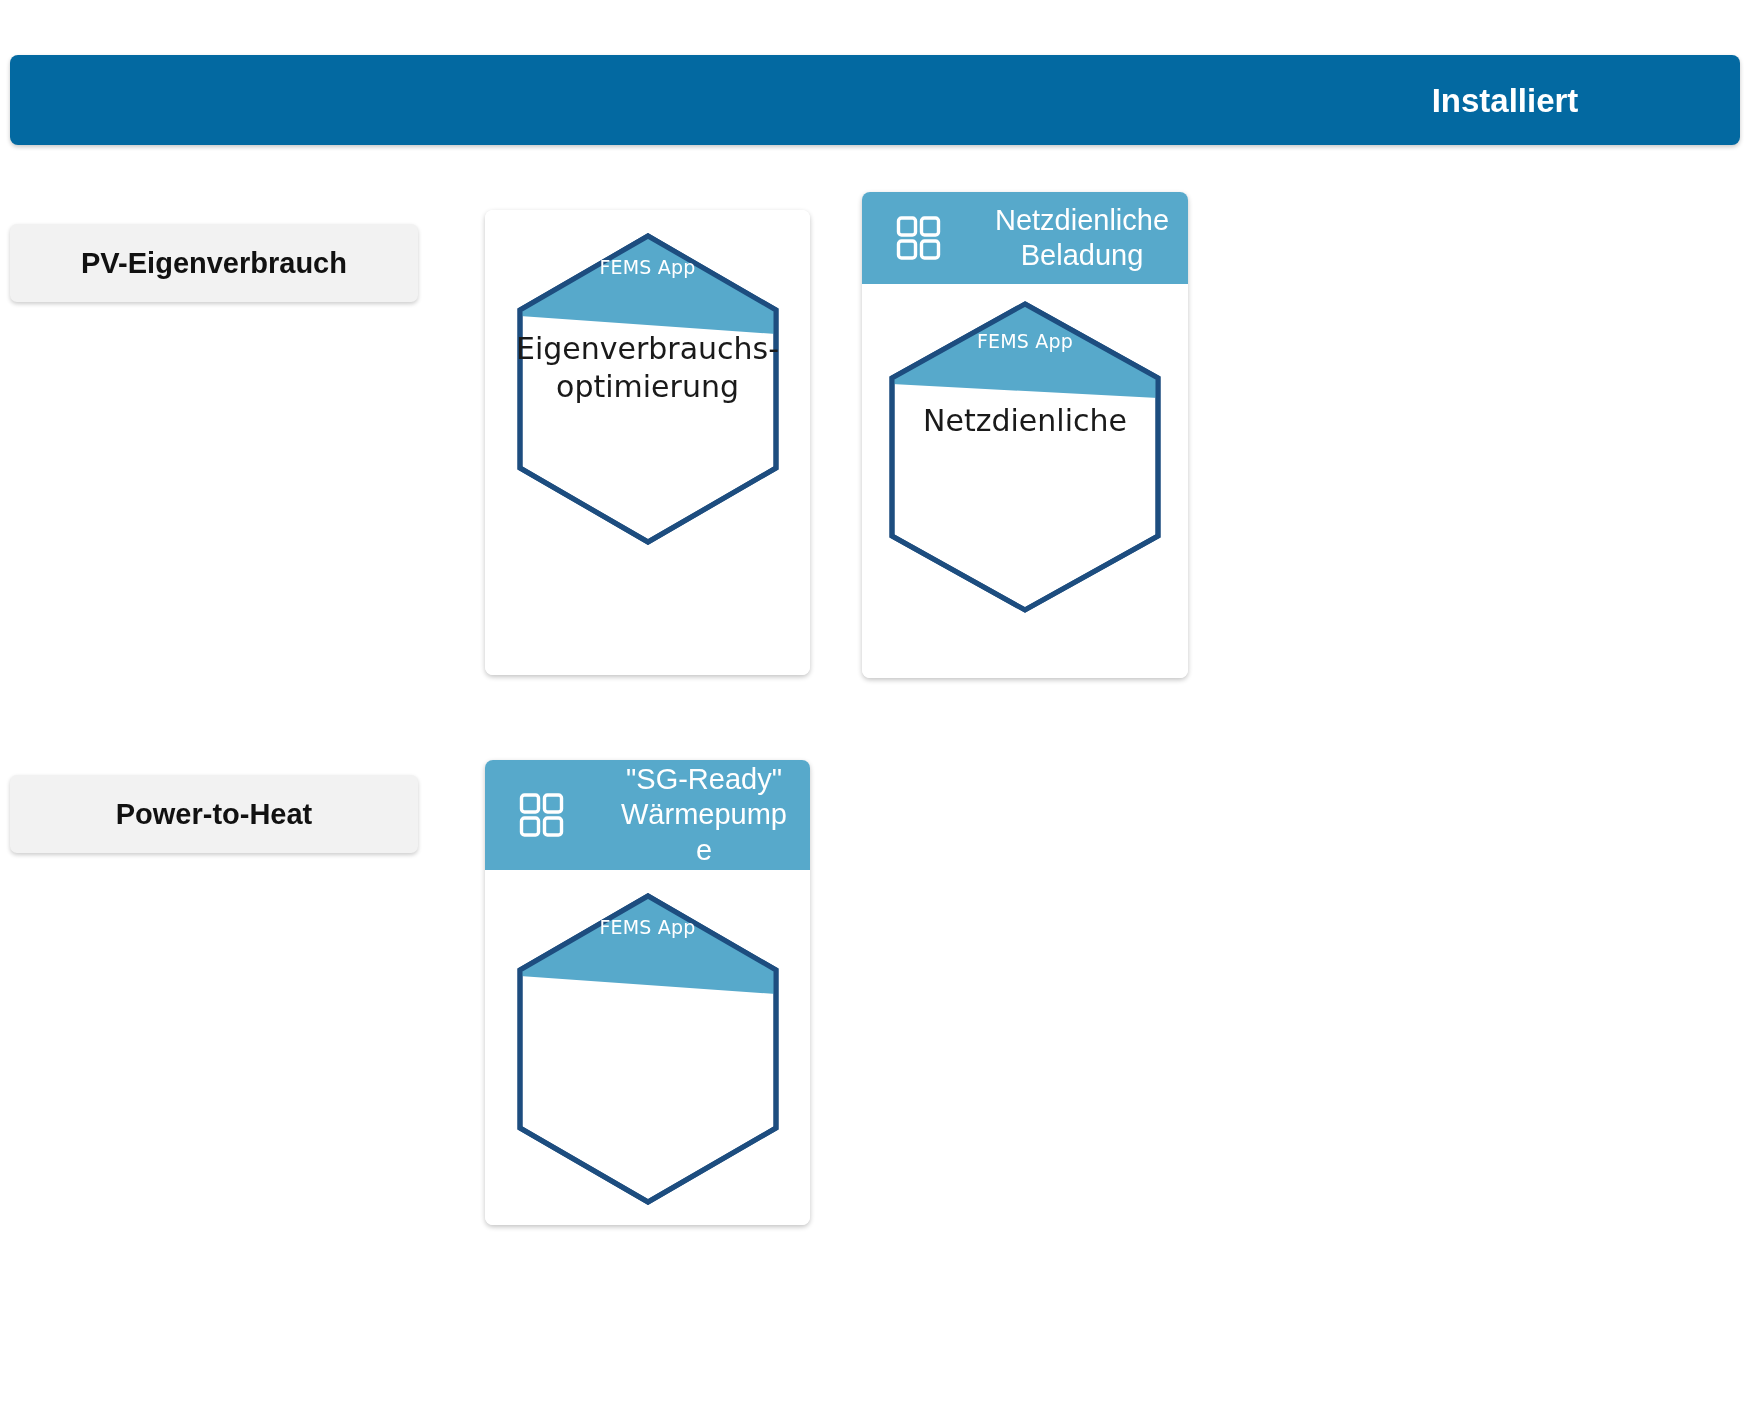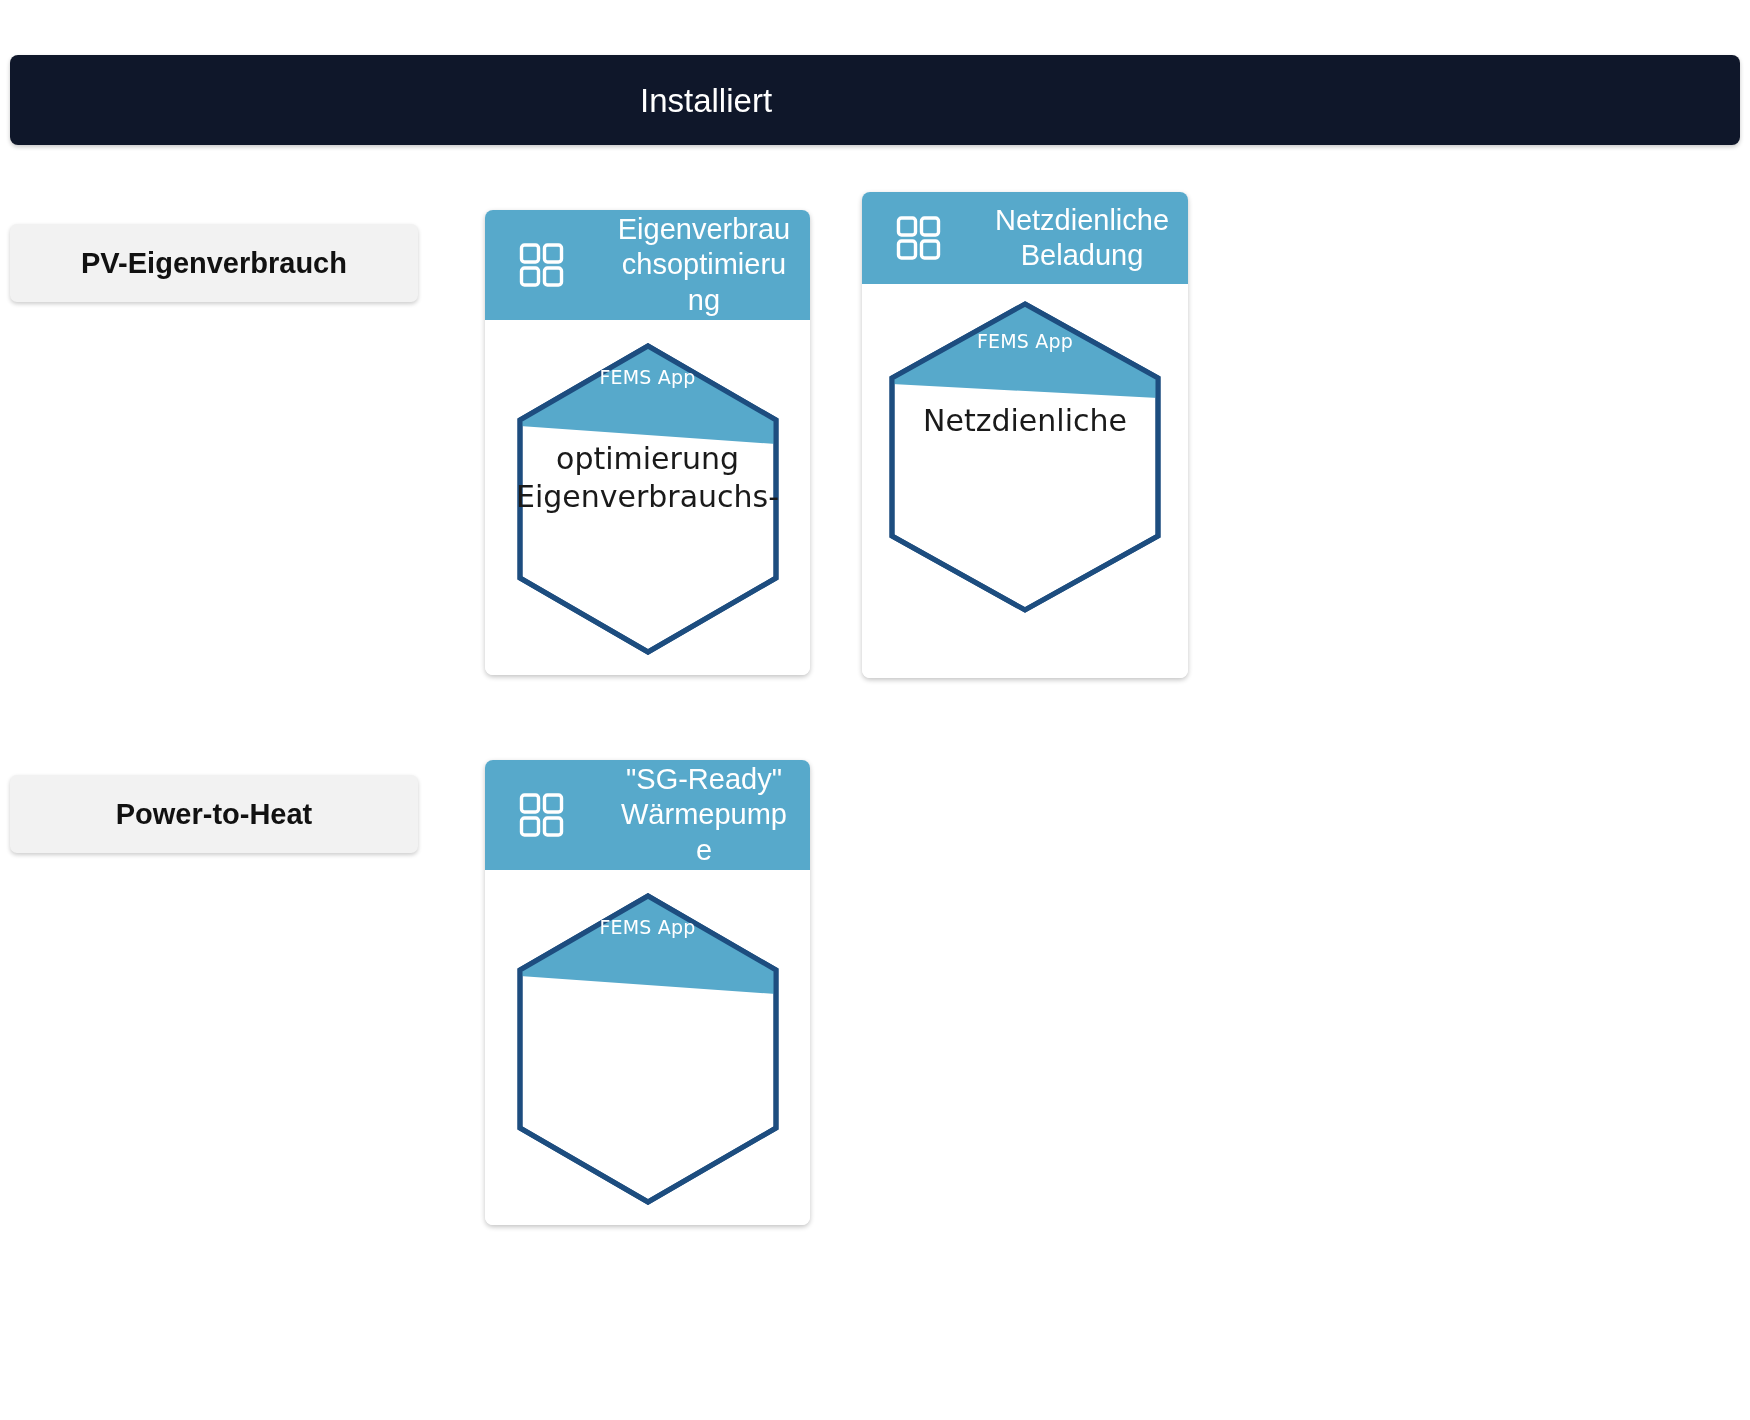--- a/index.html
+++ b/index.html
@@ -17,27 +17,28 @@
     -webkit-font-smoothing: antialiased;
   }
 
   
   .banner {
     position: absolute;
     left: 10px;
     top: 55px;
     width: 1730px;
     height: 90px;
-    background: #0f172a;
+    background: #0369a1;
     border-radius: 8px;
     box-shadow: 0 2px 4px rgba(0,0,0,0.22);
     display: flex;
     align-items: center;
-    justify-content: flex-start;
-    box-sizing: border-box;
+    justify-content: center;
+    box-sizing: border-box;
+    font-weight: bold;
   }
   .banner-title {
     color: #ffffff;
     font-size: 33px;
     font-family: "Liberation Sans", sans-serif;
     line-height: 1;
     transform: translateX(630px);
     white-space: nowrap;
   }
 
@@ -171,43 +172,32 @@
 
 <div class="row-label r1">
   <span class="row-label-text">PV-Eigenverbrauch</span>
 </div>
 
 <div class="row-label r2">
   <span class="row-label-text">Power-to-Heat</span>
 </div>
 
 <div class="app-card c1">
-  <div class="card-header">
-    <span class="grid-icon">
-      <svg viewBox="0 0 45 45" xmlns="http://www.w3.org/2000/svg">
-        <rect x="2.5" y="2.5" width="17" height="17" rx="3" ry="3" fill="none" stroke="#ffffff" stroke-width="3.4"></rect>
-        <rect x="25.5" y="2.5" width="17" height="17" rx="3" ry="3" fill="none" stroke="#ffffff" stroke-width="3.4"></rect>
-        <rect x="2.5" y="25.5" width="17" height="17" rx="3" ry="3" fill="none" stroke="#ffffff" stroke-width="3.4"></rect>
-        <rect x="25.5" y="25.5" width="17" height="17" rx="3" ry="3" fill="none" stroke="#ffffff" stroke-width="3.4"></rect>
-      </svg>
-    </span>
-    <div class="card-header-title">Eigenverbrauchsoptimierung</div>
-  </div>
   <div class="card-body">
     <div class="hex-wrap">
       <svg viewBox="0 0 272 318" xmlns="http://www.w3.org/2000/svg">
         <polygon points="136,6 264,80 264,238 136,312 8,238 8,80" fill="#ffffff" stroke="#1d4d7f" stroke-width="5" stroke-linejoin="miter"></polygon>
         <path d="M136,6 L264,80 L264,104 L8,86 L8,80 Z" fill="#57a9cb"></path>
         <polygon points="136,6 264,80 264,238 136,312 8,238 8,80" fill="none" stroke="#1d4d7f" stroke-width="5" stroke-linejoin="miter"></polygon>
       </svg>
     </div>
     <div class="fems-tag">FEMS App</div>
     <div class="hex-label">
+      <div>Eigenverbrauchs-</div>
       <div>optimierung</div>
-      <div>Eigenverbrauchs-</div>
     </div>
   </div>
 </div>
 
 <div class="app-card c2">
   <div class="card-header">
     <span class="grid-icon">
       <svg viewBox="0 0 45 45" xmlns="http://www.w3.org/2000/svg">
         <rect x="2.5" y="2.5" width="17" height="17" rx="3" ry="3" fill="none" stroke="#ffffff" stroke-width="3.4"></rect>
         <rect x="25.5" y="2.5" width="17" height="17" rx="3" ry="3" fill="none" stroke="#ffffff" stroke-width="3.4"></rect>

